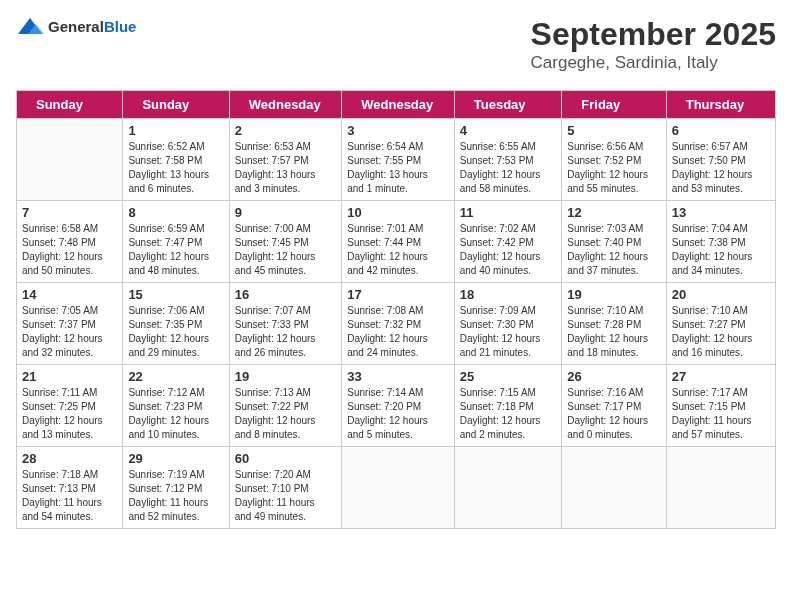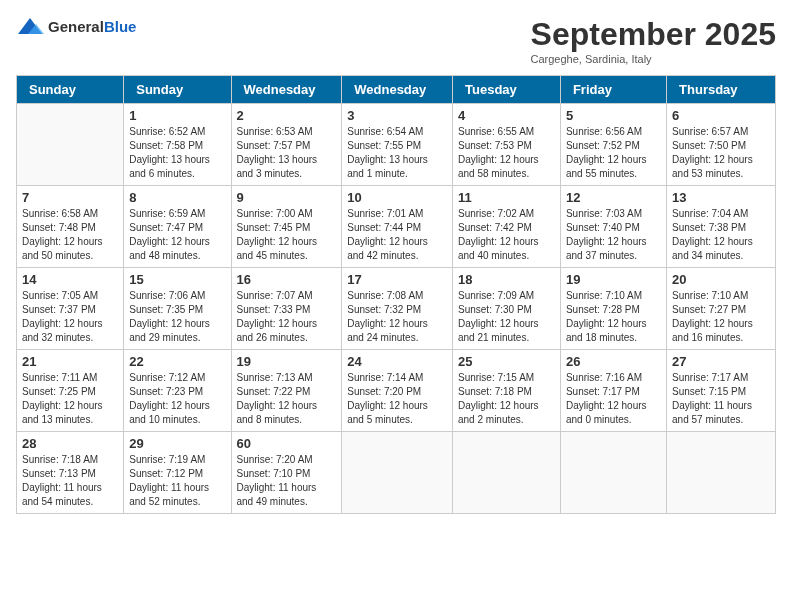--- a/index.html
+++ b/index.html
@@ -7,52 +7,52 @@
       font-family: Arial, sans-serif;
       background: #fff;
       width: 792px;
       min-height: 612px;
       padding: 16px;
     }
     .header {
       display: flex;
       justify-content: space-between;
       align-items: flex-start;
-      margin-bottom: 10px;
+      margin-bottom: 17px;
     }
     .logo {
       display: flex;
       align-items: center;
       gap: 4px;
     }
     .logo-icon {
       width: 28px;
       height: 22px;
     }
     .title-block {
     }
     .month-title {
       font-size: 32px;
       font-weight: bold;
       color: #333;
     }
     .location-title {
-      font-size: 11px;
+      font-size: 17px;
       color: #555;
     }
     .calendar {
       width: 100%;
       border-collapse: collapse;
       border: 1px solid #ccc;
     }
     .calendar th {
-      background: #0369a1;
+      background: #be185d;
       color: #fff;
       font-size: 13px;
-      padding: 6px 12px;
+      padding: 6px 19px;
       text-align: left;
       border: 1px solid #ccc;
     }
     .calendar td {
       vertical-align: top;
       border: 1px solid #ccc;
       padding: 4px 5px;
       width: 113px;
       min-height: 80px;
     }
@@ -198,21 +198,21 @@
         </td>
         <td>
           <span class="day-number">22</span>
           <div class="day-info">Sunrise: 7:12 AM<br>Sunset: 7:23 PM<br>Daylight: 12 hours<br>and 10 minutes.</div>
         </td>
         <td>
           <span class="day-number">19</span>
           <div class="day-info">Sunrise: 7:13 AM<br>Sunset: 7:22 PM<br>Daylight: 12 hours<br>and 8 minutes.</div>
         </td>
         <td>
-          <span class="day-number">24</span>
+          <span class="day-number">33</span>
           <div class="day-info">Sunrise: 7:14 AM<br>Sunset: 7:20 PM<br>Daylight: 12 hours<br>and 5 minutes.</div>
         </td>
         <td>
           <span class="day-number">25</span>
           <div class="day-info">Sunrise: 7:15 AM<br>Sunset: 7:18 PM<br>Daylight: 12 hours<br>and 2 minutes.</div>
         </td>
         <td>
           <span class="day-number">26</span>
           <div class="day-info">Sunrise: 7:16 AM<br>Sunset: 7:17 PM<br>Daylight: 12 hours<br>and 0 minutes.</div>
         </td>

